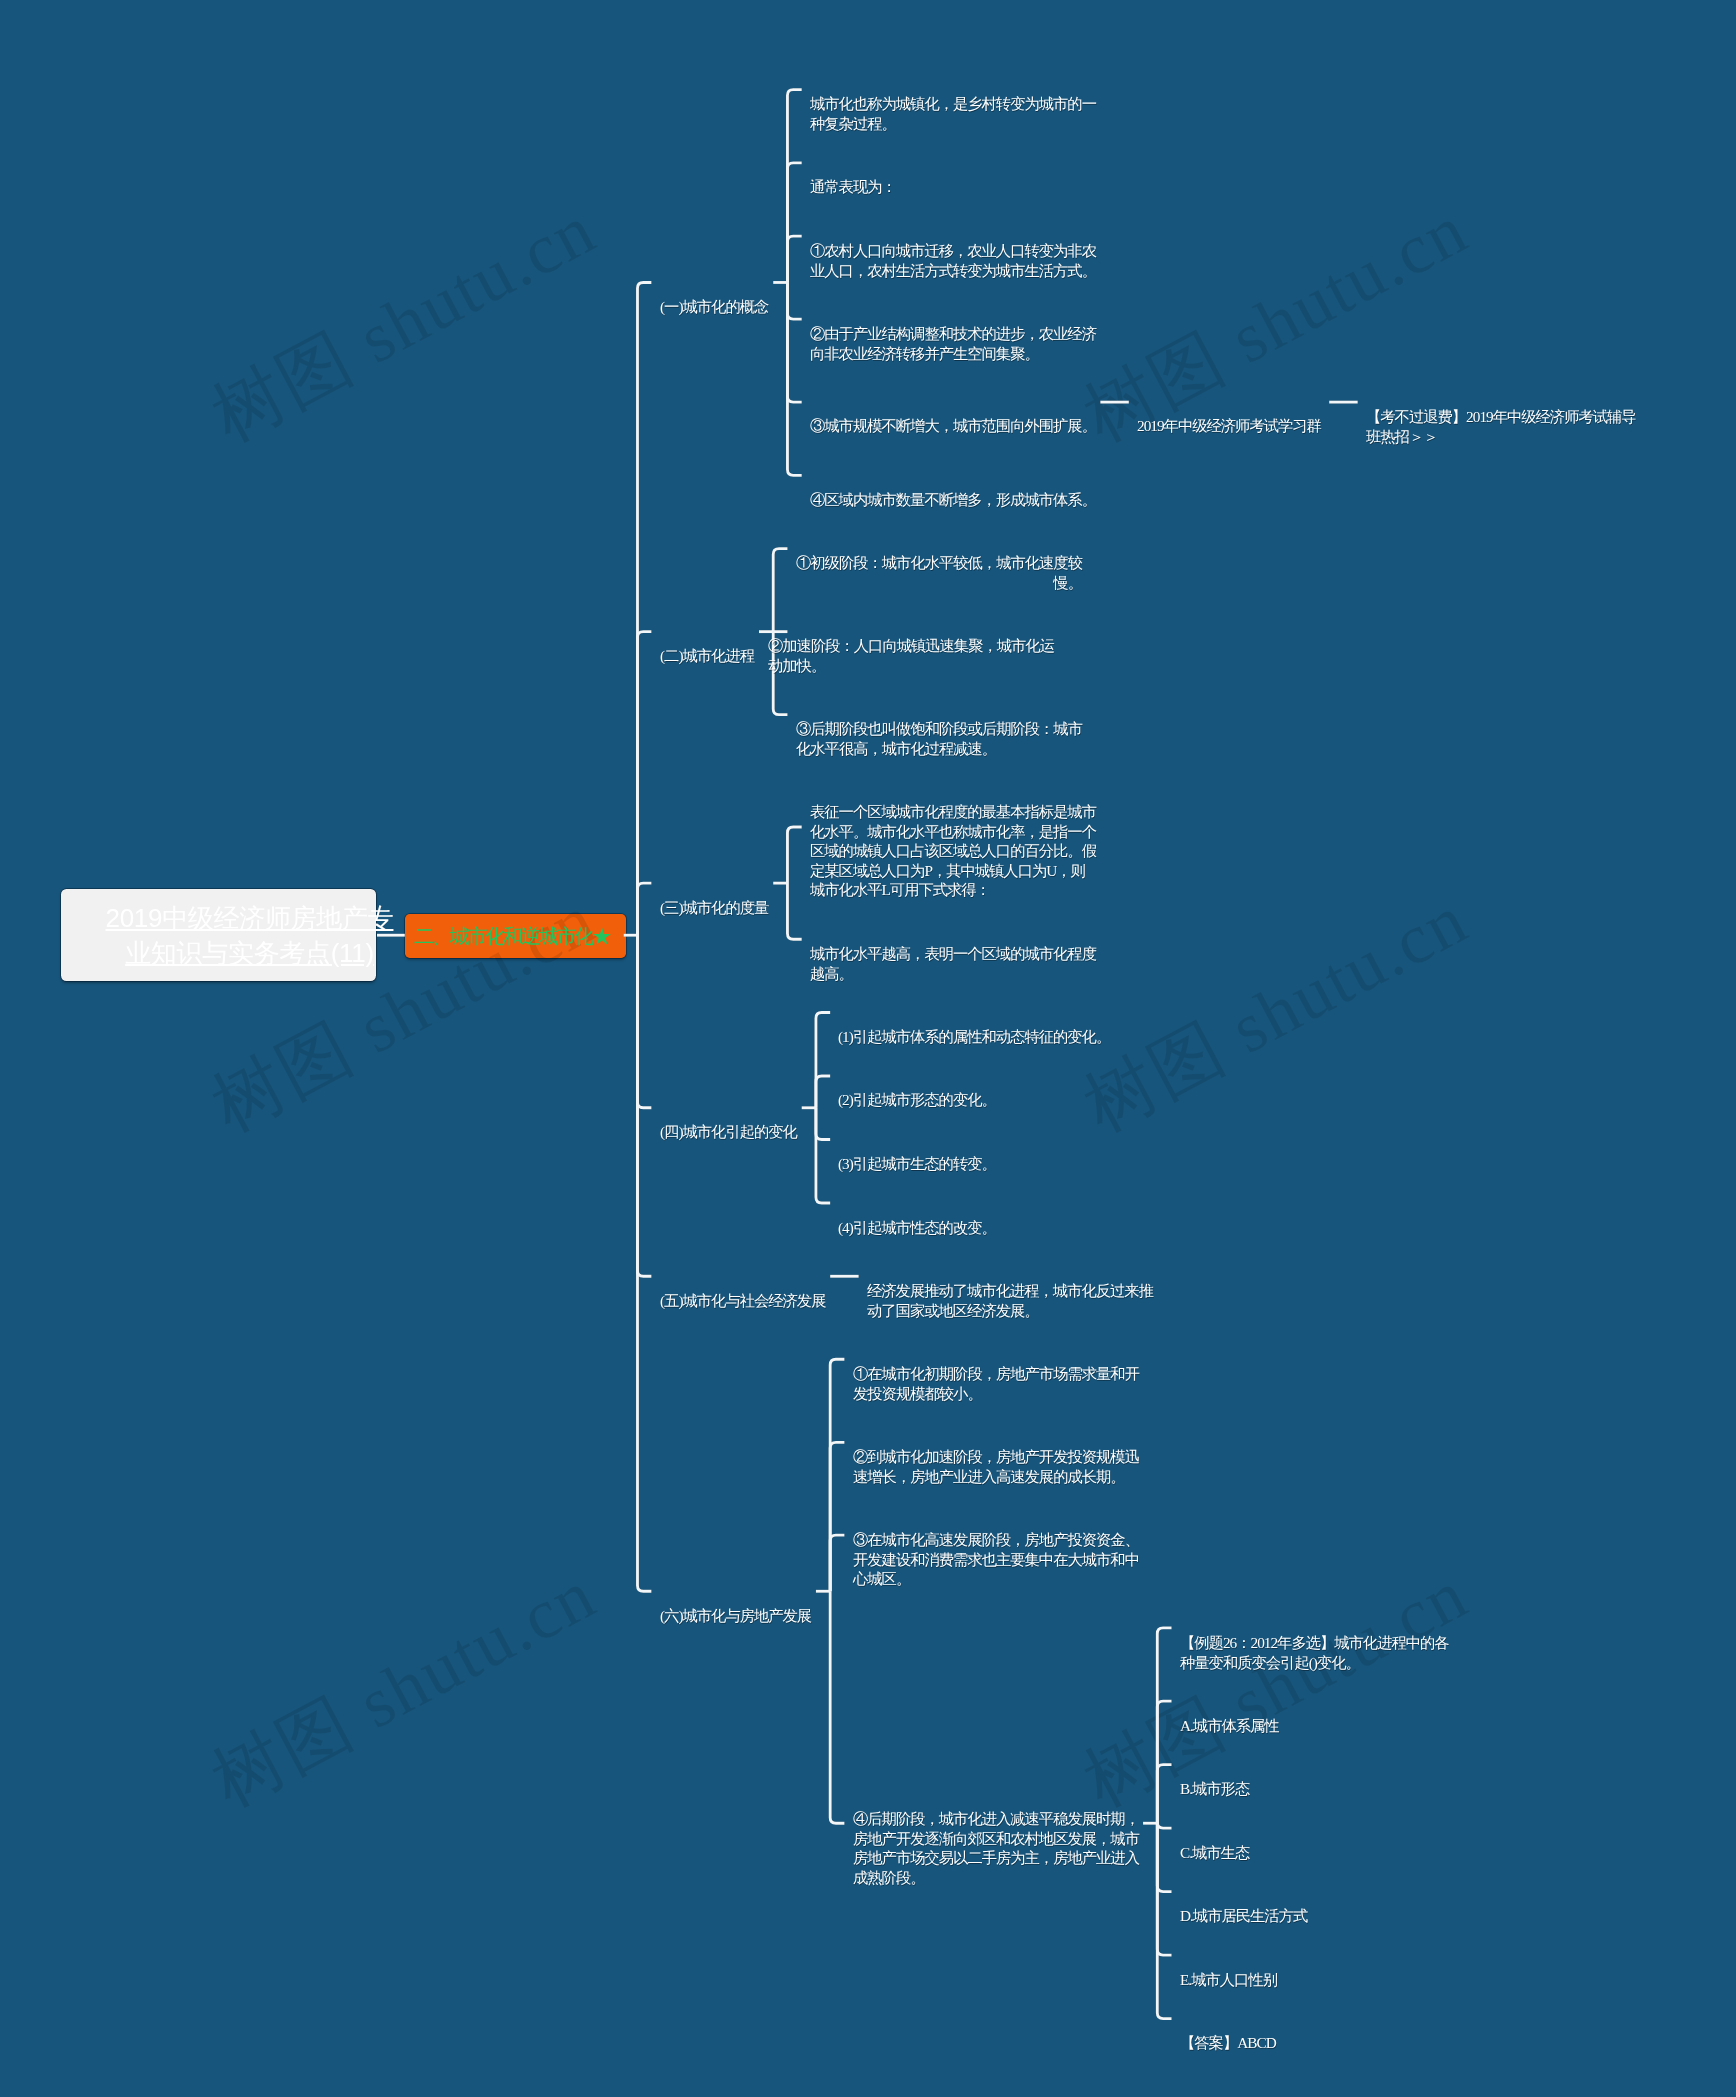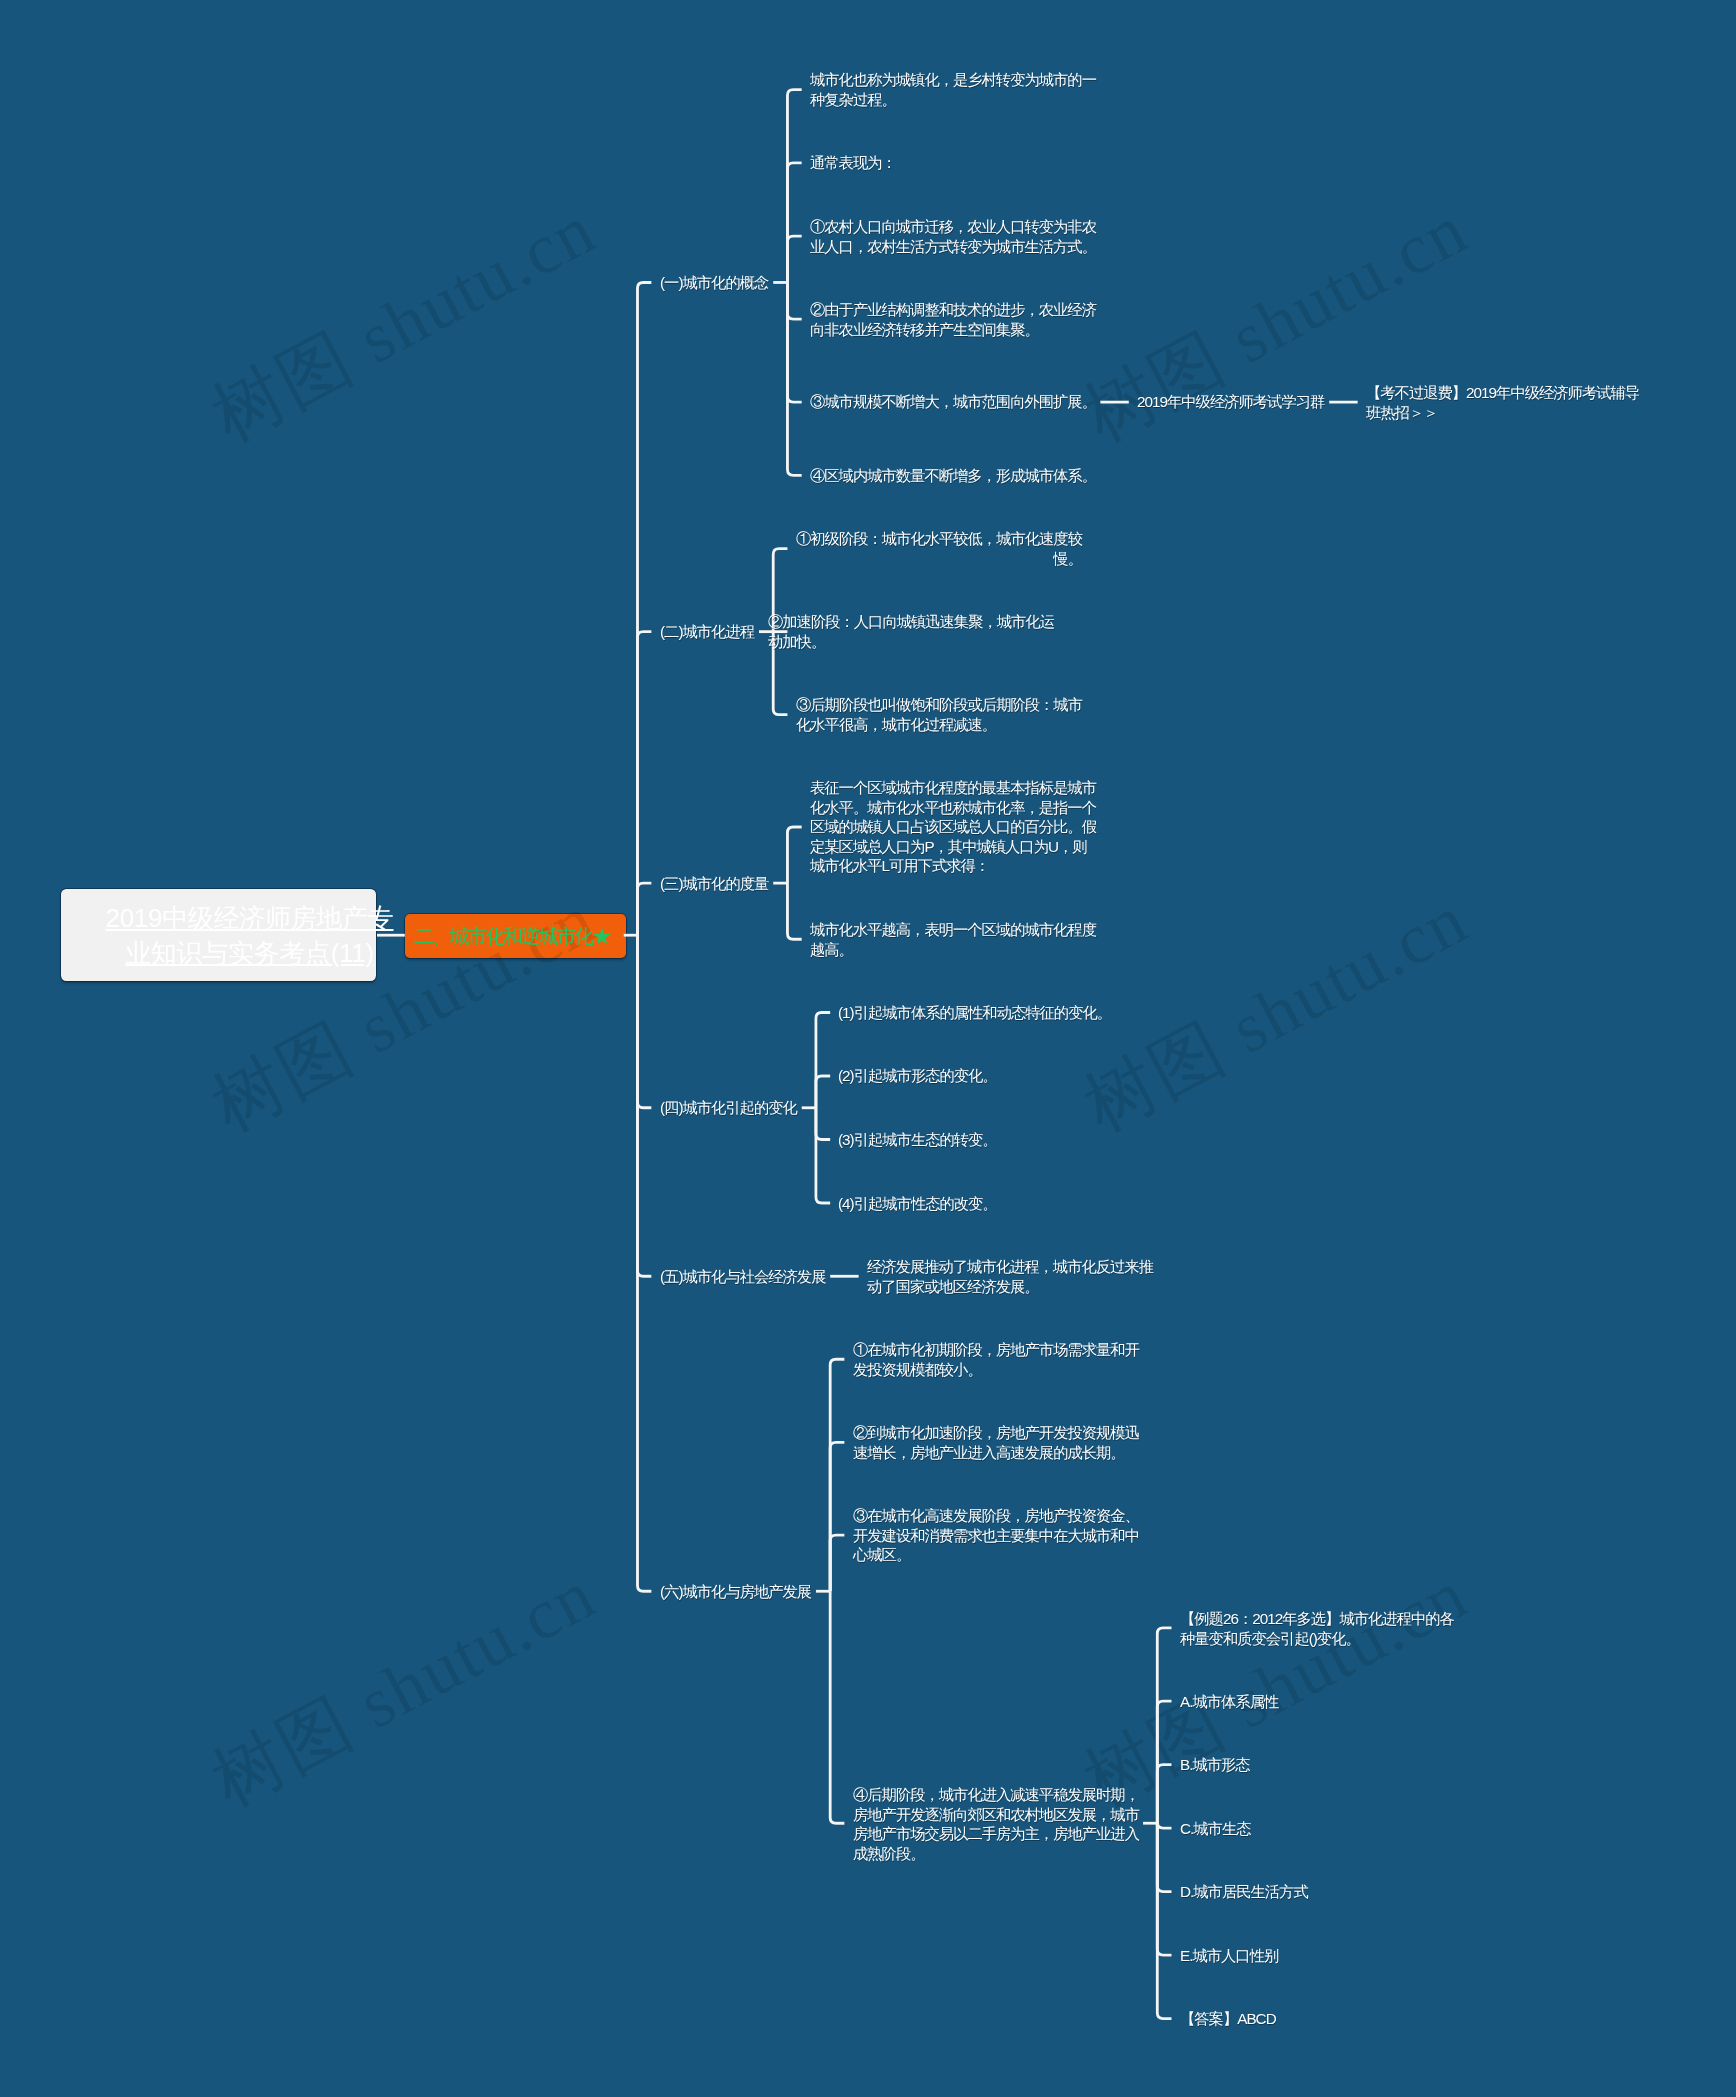--- a/index.html
+++ b/index.html
@@ -7,21 +7,21 @@
   body{
     width:1736px;height:2097px;overflow:hidden;position:relative;
     background:#17557c;
     font-family:"Liberation Sans",sans-serif;
     -webkit-font-smoothing:antialiased;
   }
   #stage{position:absolute;left:0;top:0;width:1736px;height:2097px;}
   #wires{position:absolute;left:0;top:0;width:1736px;height:2097px;pointer-events:none;
          filter:drop-shadow(0.5px 0.7px 0.5px rgba(0,0,0,0.38));}
   .node{position:absolute;white-space:pre;filter:blur(0px);
-        font-family:Liberation Sans, sans-serif;}
+        font-family:Liberation Serif, serif;margin-top:24px;}
   .lvl-text{color:#ffffff;font-size:15.3px;line-height:19.5px;letter-spacing:-1px;
             text-shadow:0.5px 0.7px 0.5px rgba(0,0,0,0.38);}
   .root-box{
     position:absolute;background:#f1f1f1;border-radius:5.4px;
     box-shadow:0 0 0 0.7px rgba(0,18,38,.55), 0 1.4px 2.7px rgba(0,0,0,.32);
   }
   .root-label{
     position:absolute;color:#222222;font-size:26px;line-height:35px;
     font-family:"Liberation Sans",sans-serif;
     letter-spacing:-0.3px;text-align:center;white-space:pre;

